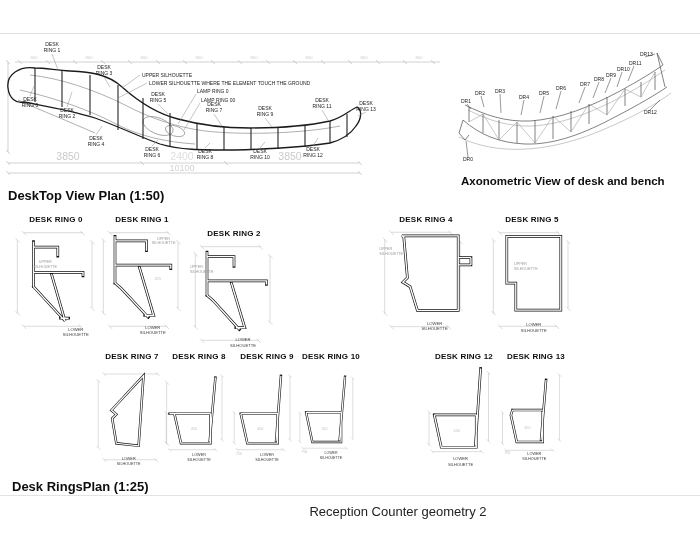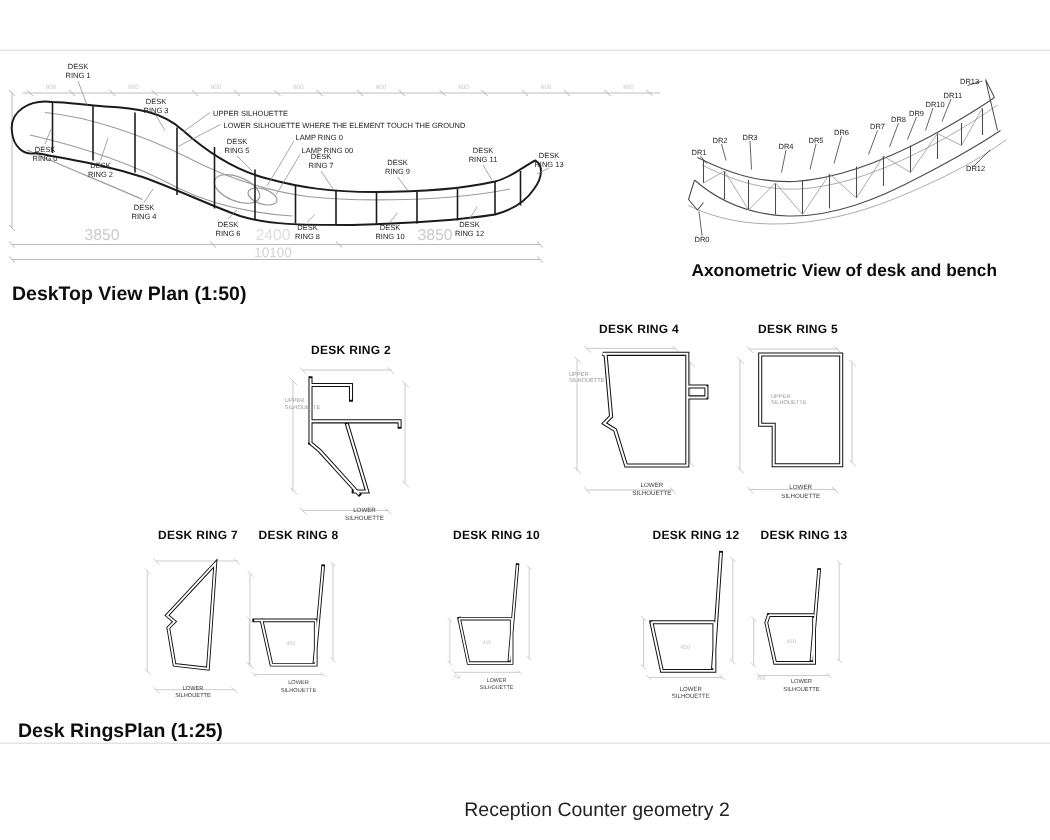--- a/index.html
+++ b/index.html
@@ -4,21 +4,21 @@
 <style>
   html,body{margin:0;padding:0;background:#fff;}
   .page{position:relative;width:700px;height:560px;background:#ffffff;overflow:hidden;
         font-family:"Liberation Sans",sans-serif;color:#111;}
   .rule{position:absolute;left:0;width:700px;height:1px;background:#e3e3e3;}
   .title{position:absolute;font-weight:bold;color:#0d0d0d;white-space:nowrap;}
   .plan-title{left:8px;top:188px;font-size:13px;}
   .axon-title{left:461px;top:175px;font-size:11.5px;text-align:center;}
   .ringsplan-title{left:12px;top:479px;font-size:13px;}
   .footer{position:absolute;left:248px;top:504px;width:300px;text-align:center;
-          font-size:13px;color:#222;margin-top:28px;}
+          font-size:13px;color:#222;}
   .cell{position:absolute;}
   .cell-title{font-size:8px;font-weight:bold;text-align:center;white-space:nowrap;
               letter-spacing:.2px;color:#0d0d0d;margin-bottom:1px;}
   .cell svg{display:block;margin:0 auto;overflow:visible;}
   svg{overflow:visible;}
   .wo{fill:none;stroke:#121212;stroke-width:3;stroke-linecap:square;stroke-linejoin:miter;}
   .wo.fillw{fill:#ffffff;}
   .wi{fill:none;stroke:#ffffff;stroke-width:1.5;stroke-linecap:butt;stroke-linejoin:miter;}
   .dim{stroke:#c6c6c6;stroke-width:.7;fill:none;}
   .sil{font-size:4.6px;fill:#3a3a3a;}
@@ -150,21 +150,46 @@
       <text class="ax-lbl" x="139" y="36">DR8</text>
       <text class="ax-lbl" x="151" y="32">DR9</text>
       <text class="ax-lbl" x="162" y="26">DR10</text>
       <text class="ax-lbl" x="174" y="20">DR11</text>
       <text class="ax-lbl" x="189" y="69">DR12</text>
       <text class="ax-lbl" x="185" y="11">DR13</text>
     </g>
   </svg>
   <div class="title axon-title">Axonometric View of desk and bench</div>
 
-
+  <div class="cell" style="left:6px;top:215px;width:100px">
+    <div class="cell-title">DESK RING 0</div>
+    <svg width="90" height="118" viewBox="0 0 100 130">
+      <use href="#dimA" class="dim"></use>
+      <path class="wo" d="M25,18 V68 M25,24 H52 V34 M25,52 H80 V56 M25,68 L60,106 L45,54 M55,103 H64"></path>
+      <path class="wi" d="M25,18 V68 M25,24 H52 V34 M25,52 H80 V56 M25,68 L60,106 L45,54 M55,103 H64"></path>
+      <text class="silu" x="38" y="42" text-anchor="middle">UPPER</text>
+      <text class="silu" x="38" y="47" text-anchor="middle">SILHOUETTE</text>
+      <text class="sil" x="72" y="117" text-anchor="middle">LOWER</text>
+      <text class="sil" x="72" y="123" text-anchor="middle">SILHOUETTE</text>
+    </svg>
+  </div>
+
+  <div class="cell" style="left:96px;top:215px;width:92px">
+    <div class="cell-title">DESK RING 1</div>
+    <svg width="90" height="118" viewBox="0 0 100 130">
+      <use href="#dimA" class="dim"></use>
+      <path class="wo" d="M20,12 V64 M20,17 H55 V28 M20,44 H82 V48 M20,64 L27,70 L57,102 M53,100 H63 L47,46"></path>
+      <path class="wi" d="M20,12 V64 M20,17 H55 V28 M20,44 H82 V48 M20,64 L27,70 L57,102 M53,100 H63 L47,46"></path>
+      <text class="silu" x="74" y="16" text-anchor="middle">UPPER</text>
+      <text class="silu" x="74" y="21" text-anchor="middle">SILHOUETTE</text>
+      <text class="ftxt" x="64" y="60">325</text>
+      <text class="sil" x="62" y="115" text-anchor="middle">LOWER</text>
+      <text class="sil" x="62" y="121" text-anchor="middle">SILHOUETTE</text>
+    </svg>
+  </div>
 
   <div class="cell" style="left:188px;top:229px;width:92px">
     <div class="cell-title">DESK RING 2</div>
     <svg width="90" height="118" viewBox="0 0 100 130">
       <use href="#dimA" class="dim"></use>
       <path class="wo" d="M20,14 V62 M20,19 H50 V30 M20,46 H86 V50 M20,62 L27,68 L56,100 M52,98 H62 L47,48"></path>
       <path class="wi" d="M20,14 V62 M20,19 H50 V30 M20,46 H86 V50 M20,62 L27,68 L56,100 M52,98 H62 L47,48"></path>
       <text class="silu" x="1" y="32">UPPER</text>
       <text class="silu" x="1" y="37">SILHOUETTE</text>
       <text class="sil" x="60" y="113" text-anchor="middle">LOWER</text>
@@ -216,20 +241,32 @@
     <svg width="64" height="118" viewBox="5 0 78 130">
       <use href="#dimB" class="dim"></use>
       <path class="wo" d="M8,56 H58 M14,56 L22,92 H58 V56 M64,12 L57,90"></path>
       <path class="wi" d="M8,56 H58 M14,56 L22,92 H58 V56 M64,12 L57,90"></path>
       <text class="ftxt" x="34" y="76">450</text>
       <text class="sil" x="44" y="108" text-anchor="middle">LOWER</text>
       <text class="sil" x="44" y="114" text-anchor="middle">SILHOUETTE</text>
     </svg>
   </div>
 
+  <div class="cell" style="left:234px;top:352px;width:66px">
+    <div class="cell-title">DESK RING 9</div>
+    <svg width="64" height="118" viewBox="5 0 78 130">
+      <use href="#dimB" class="dim"></use>
+      <path class="wo" d="M12,56 H57 M12,56 L20,92 H57 V56 M61,10 L55,90"></path>
+      <path class="wi" d="M12,56 H57 M12,56 L20,92 H57 V56 M61,10 L55,90"></path>
+      <text class="ftxt" x="32" y="76">450</text>
+      <text class="ftxt" x="6" y="106">756</text>
+      <text class="sil" x="44" y="108" text-anchor="middle">LOWER</text>
+      <text class="sil" x="44" y="114" text-anchor="middle">SILHOUETTE</text>
+    </svg>
+  </div>
 
   <div class="cell" style="left:302px;top:352px;width:58px">
     <div class="cell-title">DESK RING 10</div>
     <svg width="56" height="118" viewBox="8 0 72 130">
       <use href="#dimB" class="dim"></use>
       <path class="wo" d="M12,54 H57 M12,54 L20,92 H57 V54 M62,8 L55,90"></path>
       <path class="wi" d="M12,54 H57 M12,54 L20,92 H57 V54 M62,8 L55,90"></path>
       <text class="ftxt" x="32" y="76">450</text>
       <text class="ftxt" x="6" y="106">756</text>
       <text class="sil" x="44" y="108" text-anchor="middle">LOWER</text>

